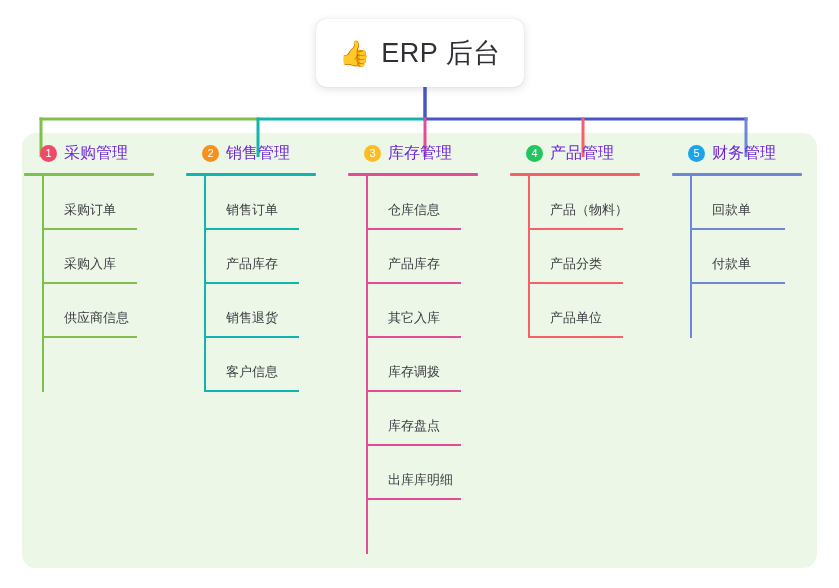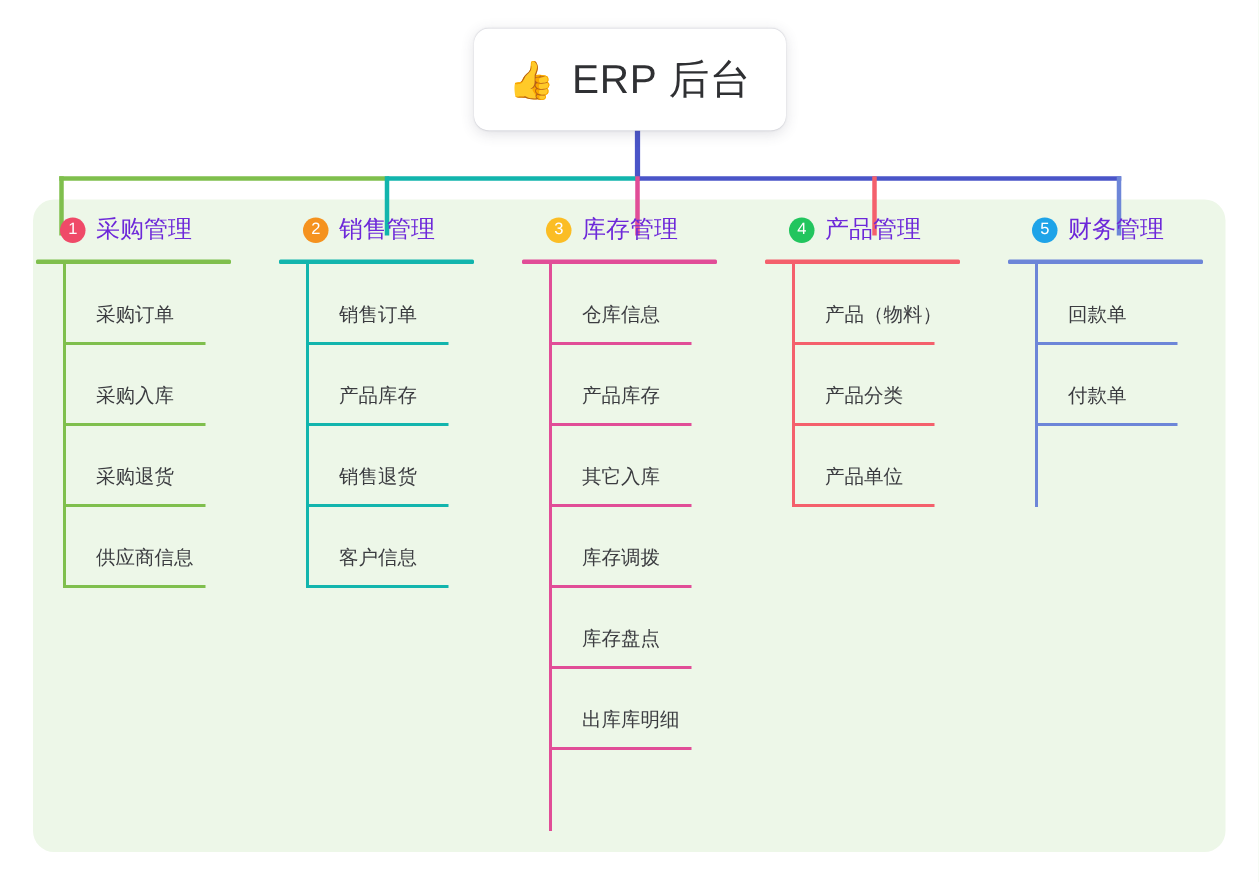--- a/index.html
+++ b/index.html
@@ -182,24 +182,20 @@
           <div class="trunk" style="background: rgb(127, 191, 77); height: 216px;"></div>
           <div class="leaf">
             <span class="leaf-label">采购订单</span>
             <div class="leaf-rule" style="background: rgb(127, 191, 77);"></div>
           </div>
           <div class="leaf">
             <span class="leaf-label">采购入库</span>
             <div class="leaf-rule" style="background: rgb(127, 191, 77);"></div>
           </div>
           <div class="leaf">
-            <span class="leaf-label">采购退货</span>
-            <div class="leaf-rule" style="background: rgb(127, 191, 77);"></div>
-          </div>
-          <div class="leaf">
             <span class="leaf-label">供应商信息</span>
             <div class="leaf-rule" style="background: rgb(127, 191, 77);"></div>
           </div>
         </div>
       </div>
       <div class="column" style="left: 186px;">
         <div class="col-head">
           <span class="badge" style="background: rgb(245, 146, 30);">2</span>
           <span class="col-title">销售管理</span>
         </div>

